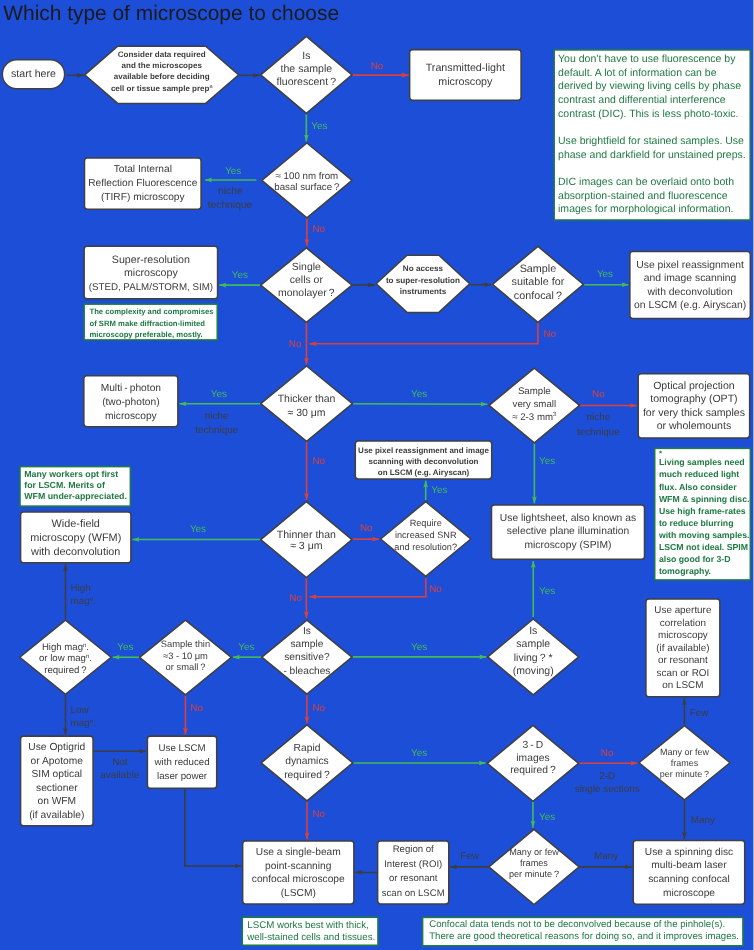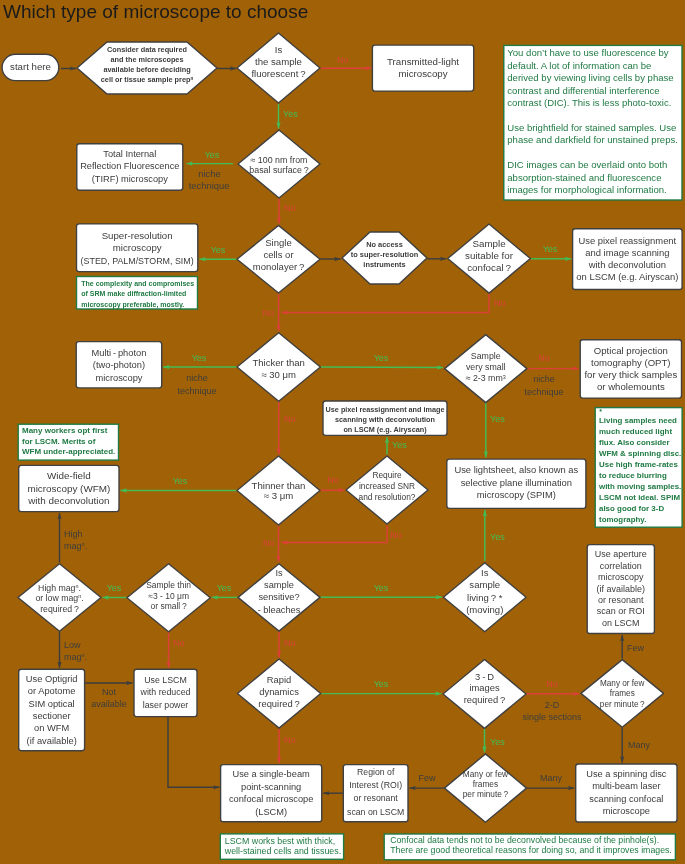--- a/index.html
+++ b/index.html
@@ -1,17 +1,17 @@
 <!DOCTYPE html>
 <html><head>
 <meta charset="utf-8">
 <style>
   html,body{margin:0;padding:0;background:#ffffff;}
   body{width:685px;height:864px;overflow:hidden;font-family:"Liberation Sans",sans-serif;}
-  #page{position:relative;width:685px;height:864px;background:#a16207;}
+  #page{position:relative;width:685px;height:864px;background:#1d4ed8;}
   svg#chart{position:absolute;top:0;left:0;display:block;}
   .shape{fill:#ffffff;stroke:#404040;stroke-width:1.4;}
   .greenbox{fill:#ffffff;stroke:#1f7a43;stroke-width:1.4;}
   text{font-family:"Liberation Sans",sans-serif;}
   .title{fill:#1a1a1a;font-size:19px;}
 </style>
 </head>
 <body>
 
 <div id="page">

